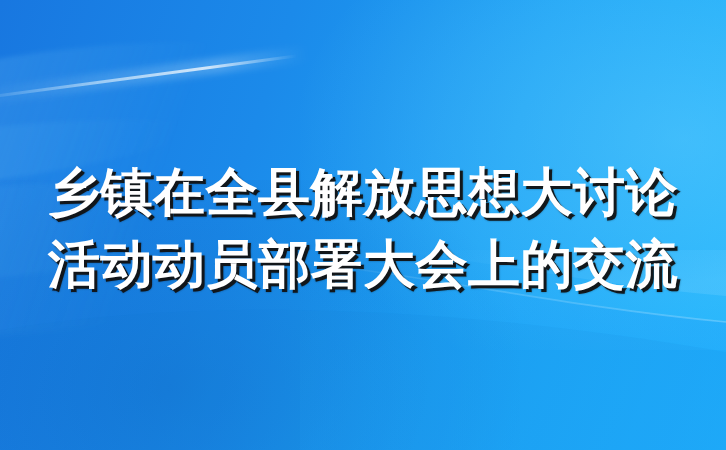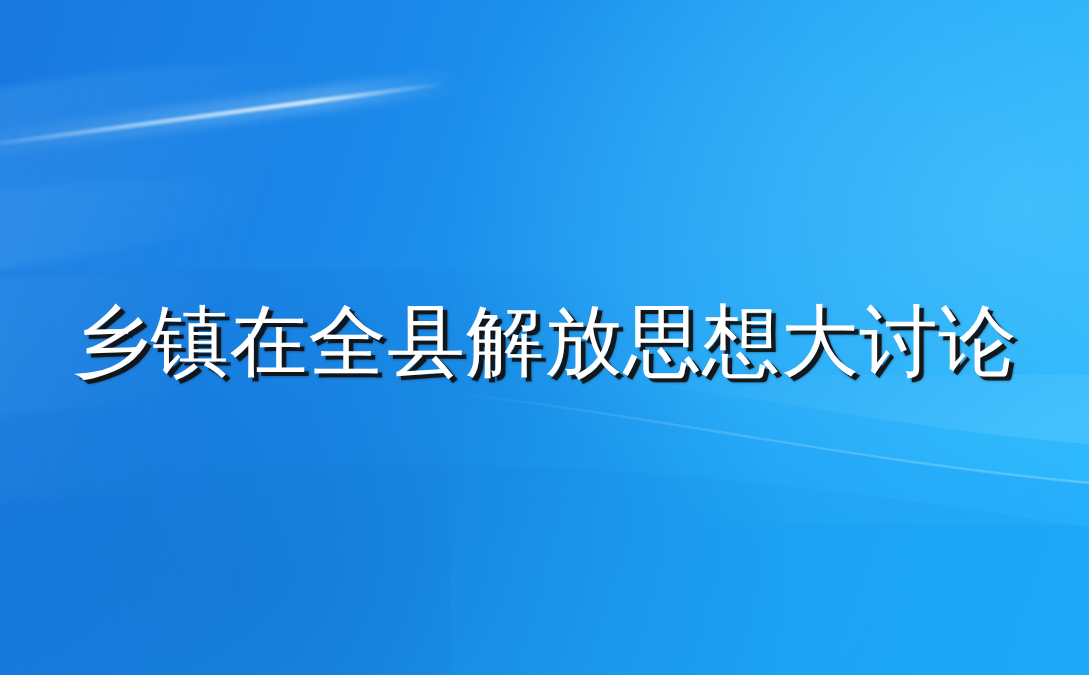--- a/index.html
+++ b/index.html
@@ -133,21 +133,21 @@
     display: flex;
     flex-direction: column;
     align-items: center;
     justify-content: center;
     padding-top: 6px;
     box-sizing: border-box;
   }
 
   .title-line {
     color: #ffffff;
-    font-weight: normal;
+    font-weight: bold;
     font-size: 52px;
     line-height: 72px;
     letter-spacing: 0.5px;
     white-space: nowrap;
     text-align: center;
     text-shadow:
        3px 3px 0 rgba(17, 17, 17, 0.92),
        3px 3px 2px rgba(0, 0, 0, 0.45);
   }
 </style>
@@ -190,15 +190,16 @@
 
       <path d="M 0 330 C 180 300, 420 300, 726 352 L 726 450 L 0 450 Z" fill="#0c6ec8" opacity="0.07"></path>
     </svg>
 
     <div class="streak-soft"></div>
     <div class="streak"></div>
   </div>
 
   <div class="title-block">
     <div class="title-line">乡镇在全县解放思想大讨论</div>
+    <div class="title-line">活动动员部署大会上的交流</div>
   </div>
 
 </div>
 
 </body></html>

